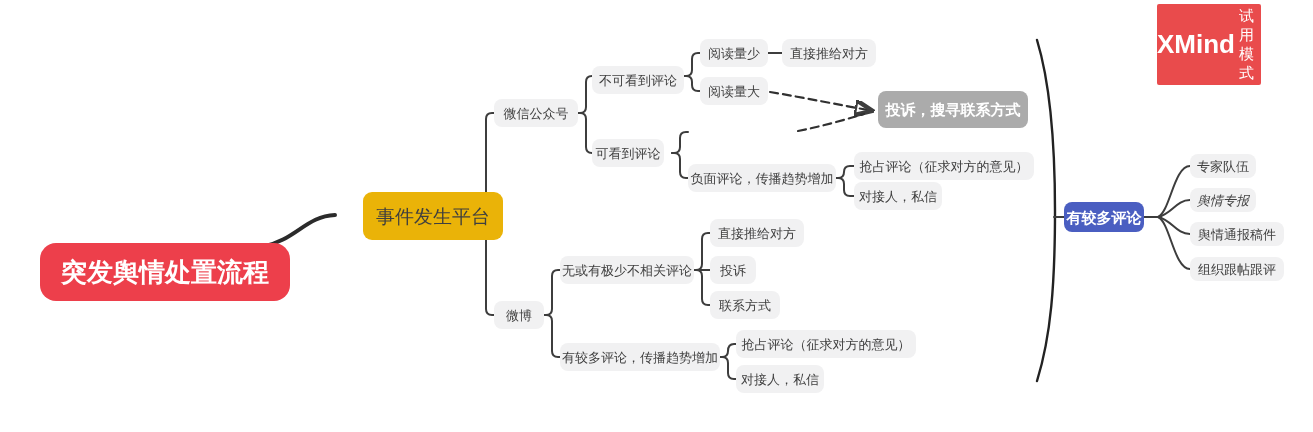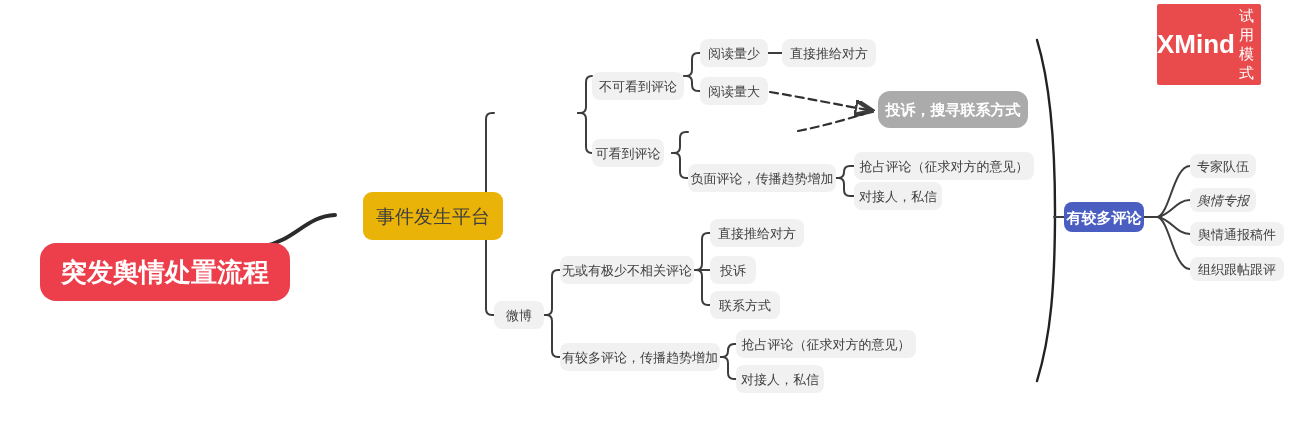--- a/index.html
+++ b/index.html
@@ -82,39 +82,40 @@
     <g>
       <path class="brace" d="M 1037,40 C 1051,86 1055,150 1055,211 C 1055,284 1051,336 1037,381"></path>
       <path d="M 1054,217 H 1064"></path>
     </g>
   </svg>
 
   <div class="node node--root" style="left:40px;top:243px;width:250px;height:58px;">突发舆情处置流程</div>
 
   <div class="node node--main" style="left:335px;top:192px;width:140px;height:48px;">事件发生平台</div>
 
+  <div class="node" style="left:494px;top:99px;width:84px;height:28px;">微信公众号</div>
 
-  <div class="node" style="left:592px;top:72px;width:92px;height:28px;">不可看到评论</div>
+  <div class="node" style="left:592px;top:66px;width:92px;height:28px;">不可看到评论</div>
 
   <div class="node" style="left:700px;top:39px;width:68px;height:28px;">阅读量少</div>
 
   <div class="node" style="left:782px;top:39px;width:94px;height:28px;">直接推给对方</div>
 
   <div class="node" style="left:700px;top:77px;width:68px;height:28px;">阅读量大</div>
 
   <div class="node" style="left:592px;top:139px;width:72px;height:28px;">可看到评论</div>
 
 
   <div class="node" style="left:688px;top:164px;width:148px;height:28px;">负面评论，传播趋势增加</div>
 
   <div class="node" style="left:854px;top:152px;width:180px;height:28px;">抢占评论（征求对方的意见）</div>
 
   <div class="node" style="left:854px;top:182px;width:88px;height:28px;">对接人，私信</div>
 
-  <div class="node node--callout" style="left:878px;top:91px;width:150px;height:37px;border-radius:12px;">投诉，搜寻联系方式</div>
+  <div class="node node--callout" style="left:878px;top:91px;width:150px;height:37px;">投诉，搜寻联系方式</div>
 
   <div class="node" style="left:494px;top:301px;width:50px;height:28px;">微博</div>
 
   <div class="node" style="left:560px;top:256px;width:134px;height:28px;">无或有极少不相关评论</div>
 
   <div class="node" style="left:710px;top:219px;width:94px;height:28px;">直接推给对方</div>
 
   <div class="node" style="left:710px;top:256px;width:46px;height:28px;">投诉</div>
 
   <div class="node" style="left:710px;top:291px;width:70px;height:28px;">联系方式</div>

